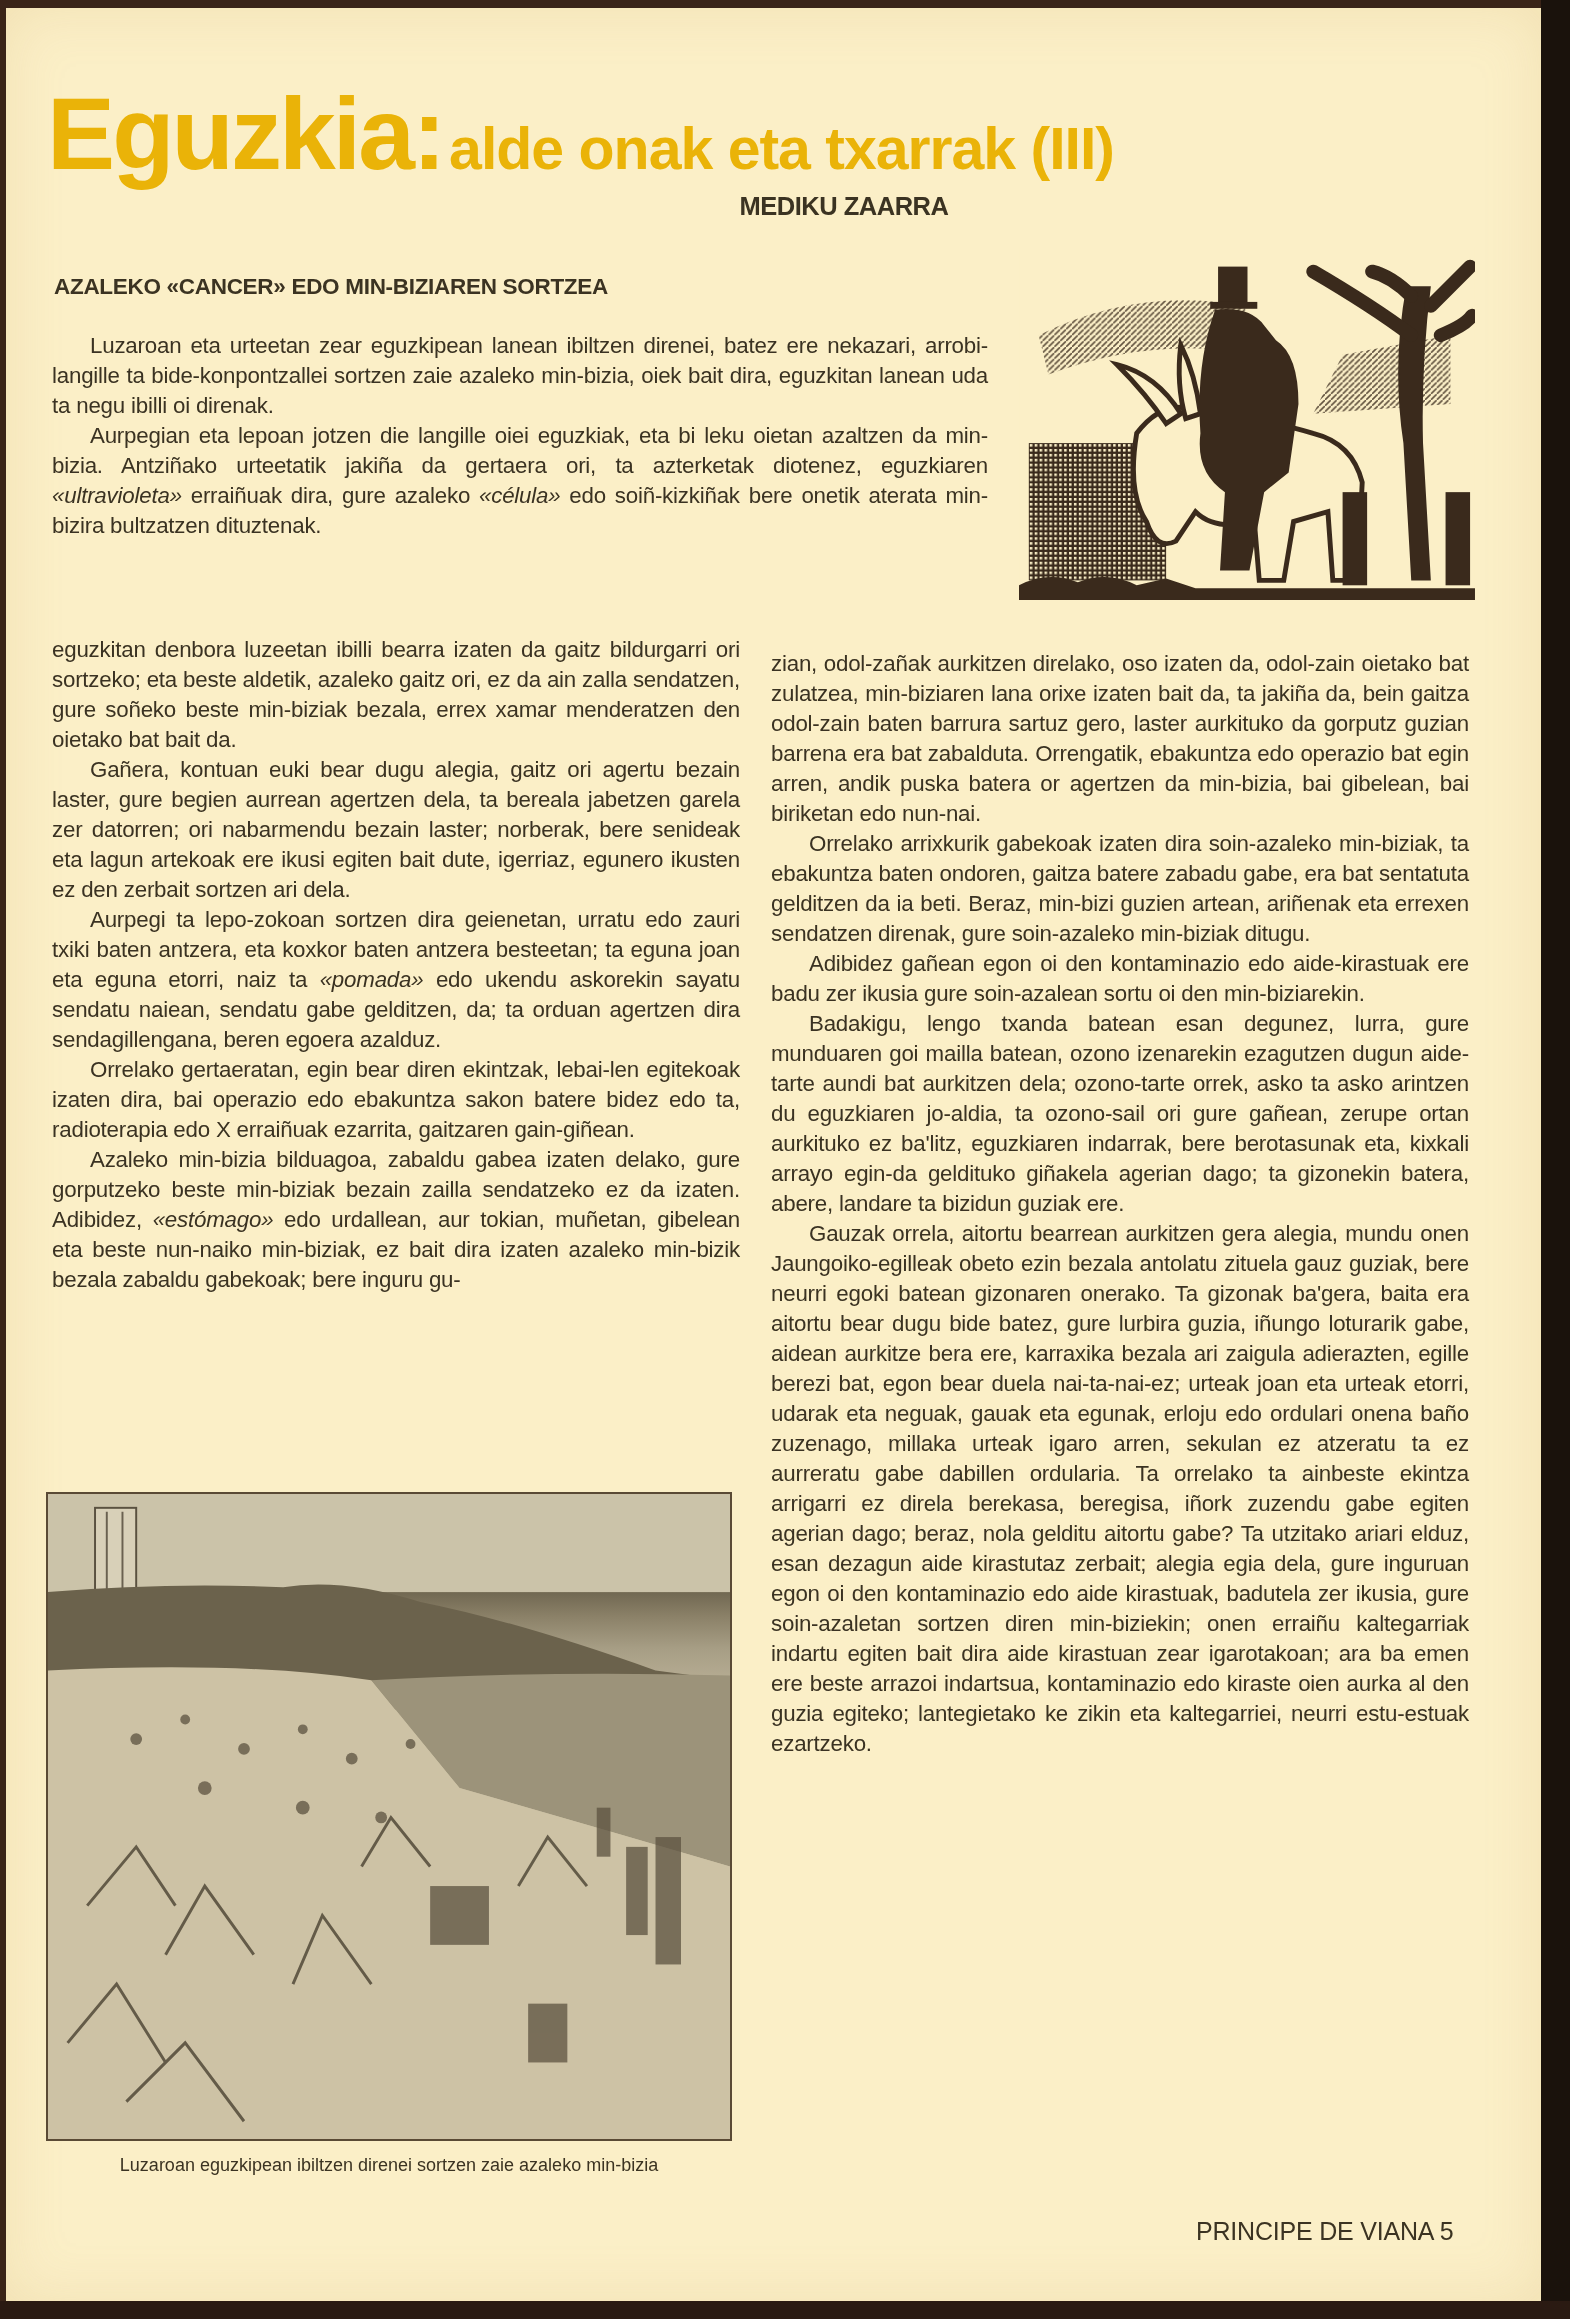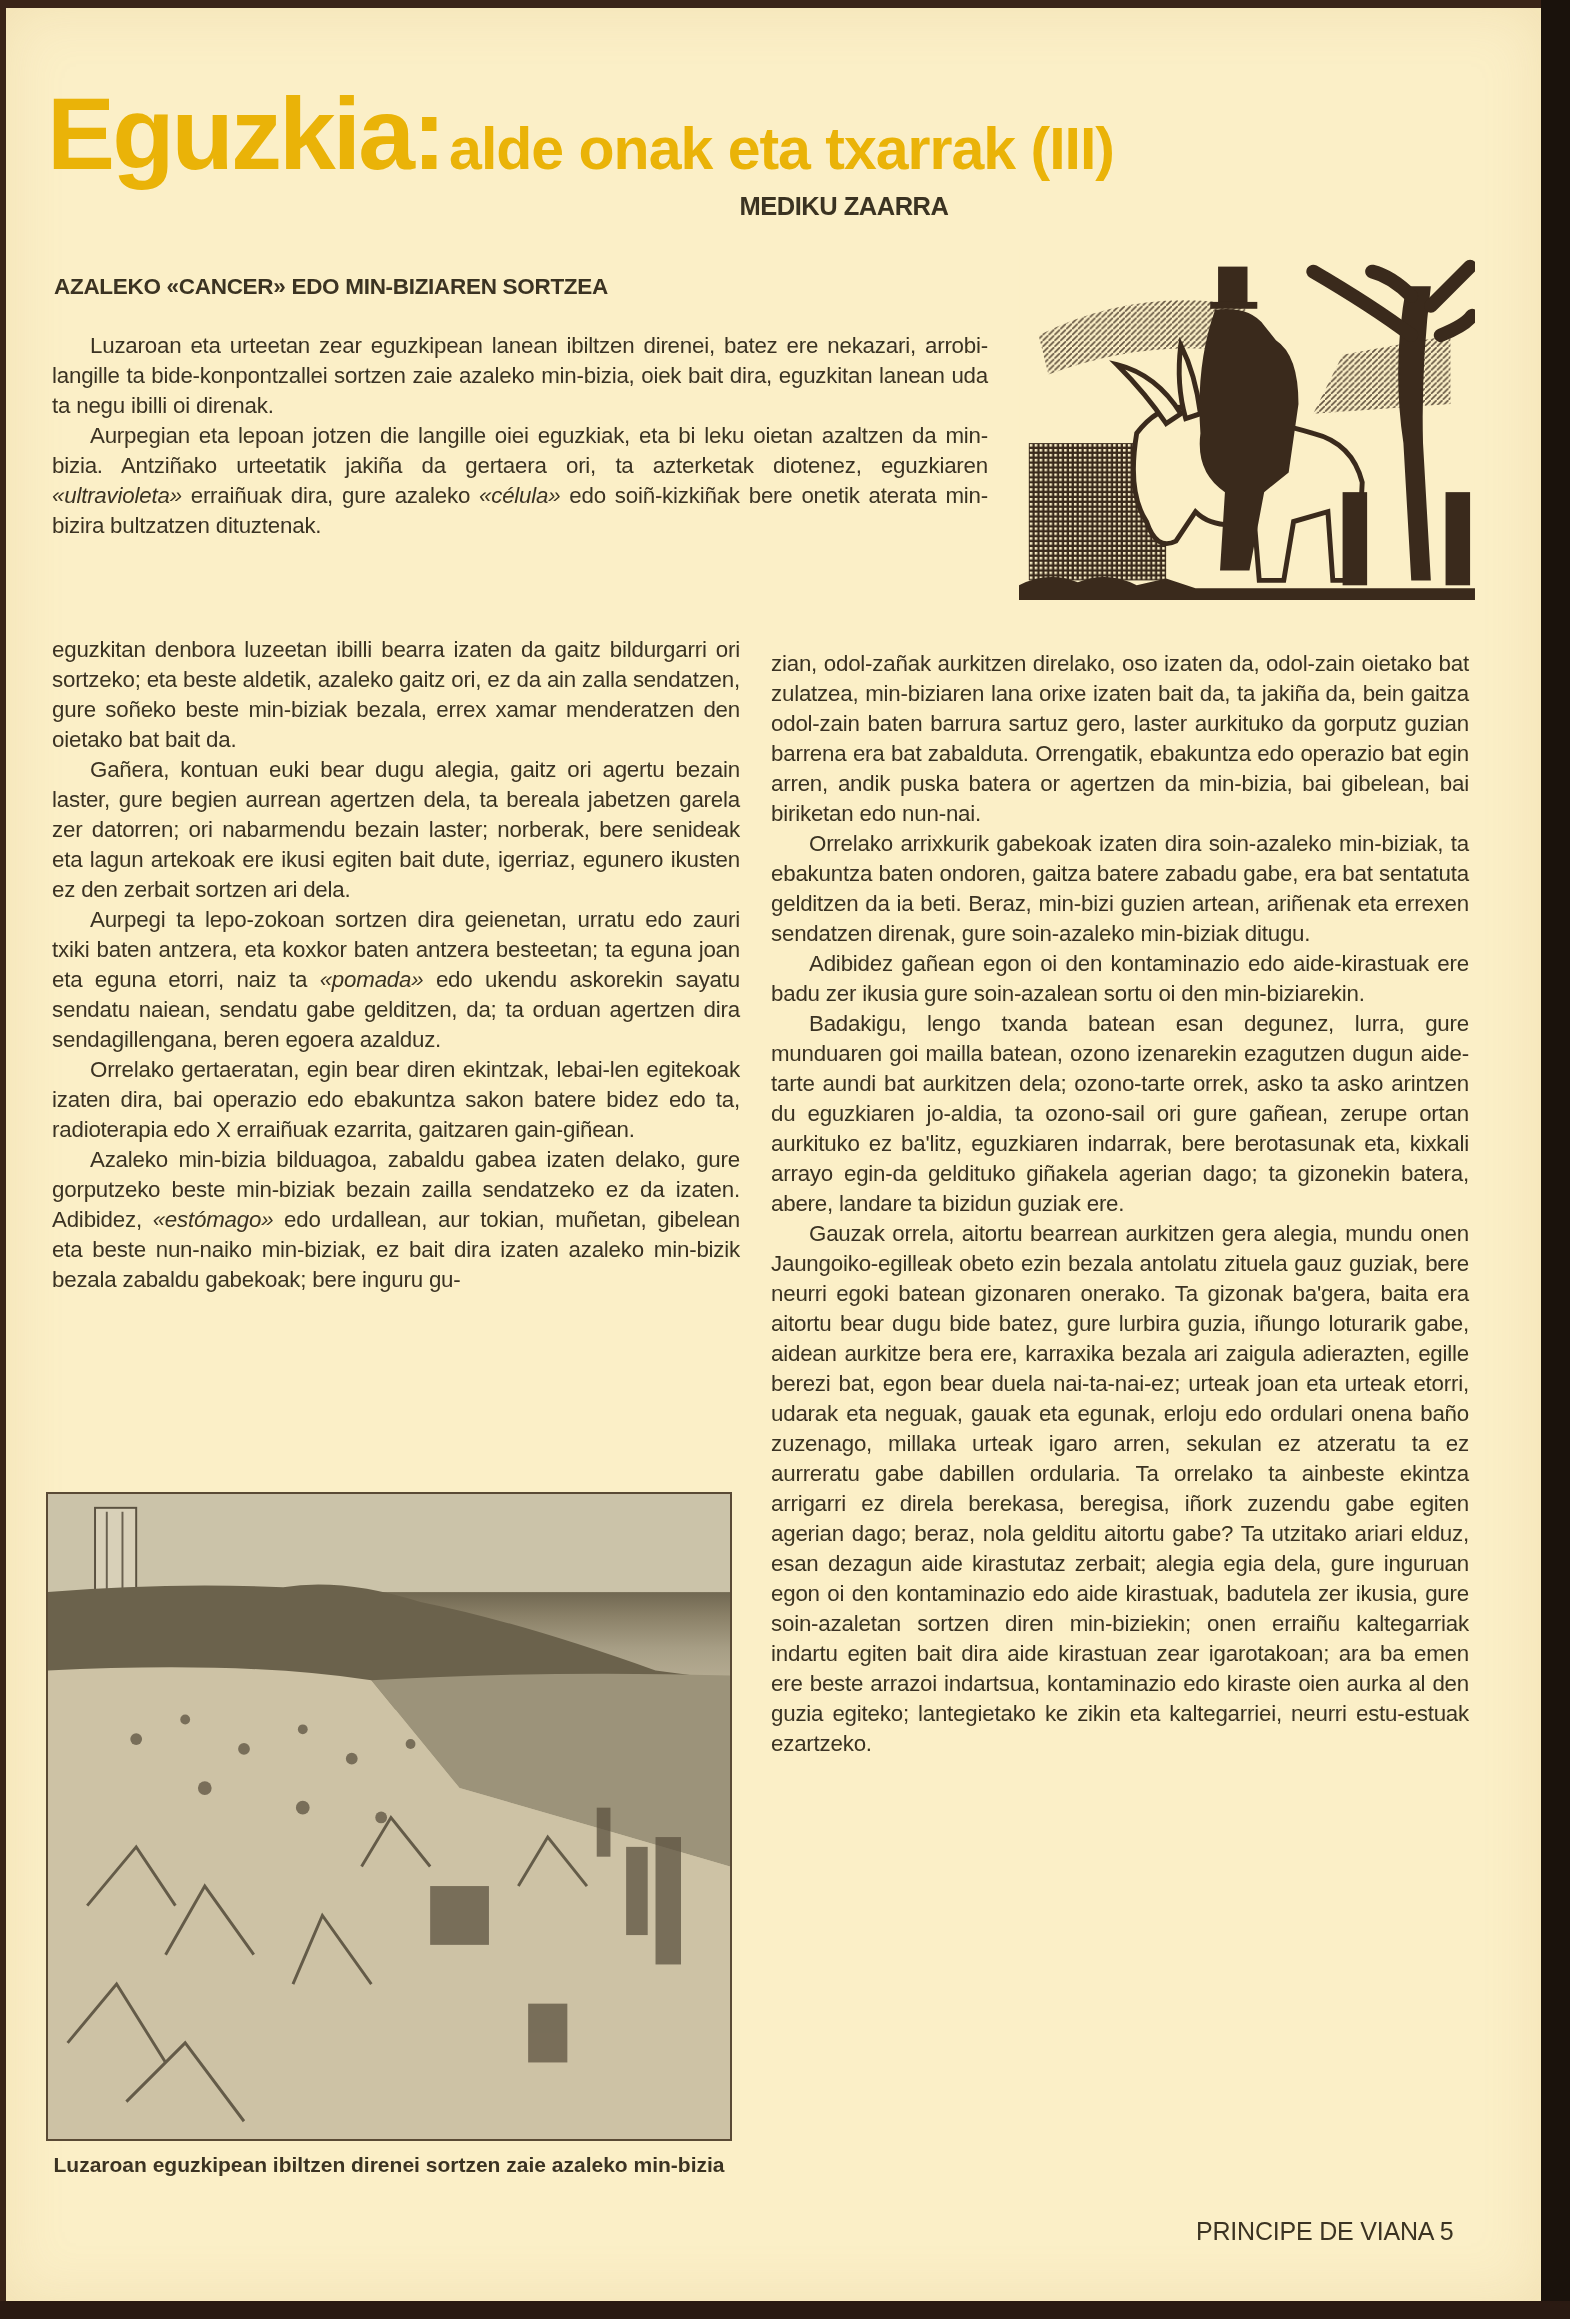--- a/index.html
+++ b/index.html
@@ -56,21 +56,21 @@
     position: absolute; left: 1019px; top: 247px; width: 456px; height: 353px;
     background: #fbefc7;
   }
   .photo {
     position: absolute; left: 46px; top: 1492px; width: 686px; height: 649px;
     border: 2px solid #5a4a35; box-sizing: border-box; overflow: hidden;
     background: linear-gradient(180deg, #c9c0a6 0%, #bdb398 10%, #6f6650 15%, #8b8168 19%, #a79e85 24%, #bfb59b 32%, #c9bea2 60%, #d2c7ab 100%);
   }
   .caption {
     position: absolute; left: 46px; top: 2152px; width: 686px; text-align: center;
-    font-weight: bold; font-size: 21px; line-height: 26.5px; color: #3b3322;
+    font-weight: normal; font-size: 18px; line-height: 26.5px; color: #3b3322;
   }
   .footer {
     position: absolute; left: 1196px; top: 2217px; font-size: 25px; color: #3b3322;
     letter-spacing: -0.2px;
   }
 </style>
 </head>
 <body>
 
 <div class="page"></div>

